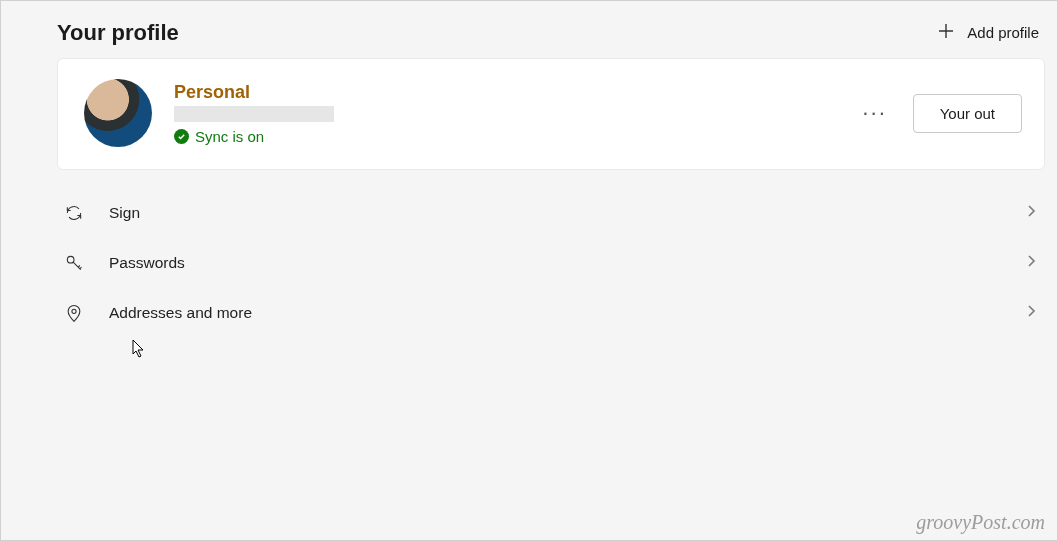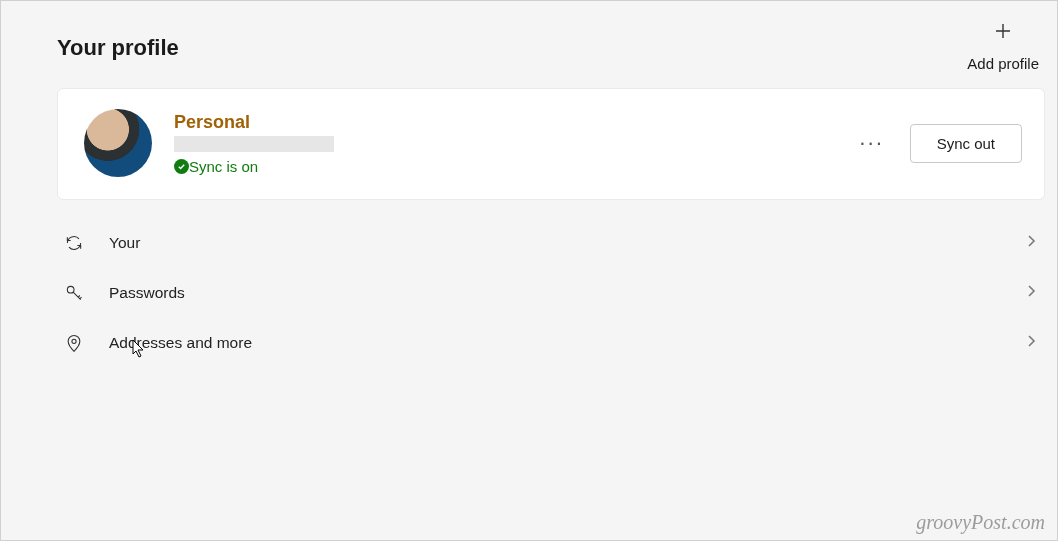--- a/index.html
+++ b/index.html
@@ -1,27 +1,27 @@
 <!DOCTYPE html>
 <html><head>
   <meta charset="utf-8">
   <style>
     * { margin:0; padding:0; box-sizing:border-box; }
     body { font-family:"Segoe UI",Tahoma,sans-serif; background:#f5f5f5; width:1058px; height:541px; border:1px solid #d0d0d0; position:relative; }
     .container { padding:8px 12px 0 28px;margin-left:28px; }
     .hdr { display:flex; justify-content:space-between; align-items:center; padding:10px 0 12px 0; }
     .pg-title { font-size:22px; font-weight:600; color:#1b1b1b; }
-    .addp { display:flex; align-items:center; gap:13px; cursor:pointer; font-size:15px; color:#1b1b1b; padding:4px 6px;flex-direction:column; }
+    .addp { display:flex; align-items:center; gap:13px; cursor:pointer; font-size:15px; color:#1b1b1b; padding:4px 6px; }
     .addp svg { width:16px; height:16px; }
     .card { background:#fff; border:1px solid #eaeaea; border-radius:6px; padding:20px 22px 22px 26px; display:flex; align-items:center; margin-bottom:18px; }
     .avatar { width:68px; height:68px; border-radius:50%; background:radial-gradient(circle at 35% 30%,#d9b99a 0 32%,#2b3033 33% 48%,#124c7c 49% 100%); flex-shrink:0; }
     .pinfo { margin-left:22px; flex:1; }
     .pname { font-size:18px; font-weight:700; color:#a16207; }
     .redact { width:160px; height:16px; background:#e6e6e6; margin-top:3px; }
-    .sync { display:flex; align-items:center; margin-top:6px; }
+    .sync { display:flex; align-items:center; gap:6px; margin-top:6px; }
     .syncdot { width:15px; height:15px; border-radius:50%; background:#107c10; display:flex; align-items:center; justify-content:center; }
     .syncdot svg { width:9px; height:9px; }
     .synctxt { color:#107c10; font-size:15px; }
     .right { display:flex; align-items:center; gap:20px; }
     .dots { font-size:22px; color:#555; letter-spacing:1px; cursor:pointer; line-height:10px; padding:6px; }
     .signout { border:1px solid #c9c9c9; background:#fff; border-radius:4px; padding:10px 26px; font-size:15px; cursor:pointer; color:#1b1b1b; }
     .list { padding:0 6px; }
     .row { display:flex; align-items:center; height:50px; cursor:pointer; }
     .ic { width:22px; height:22px; margin-right:24px; display:flex; align-items:center; justify-content:center; color:#333; }
     .ic svg { width:20px; height:20px; stroke:#333; stroke-width:1.3; fill:none; }
@@ -54,33 +54,33 @@
         <span class="syncdot">
             <svg viewBox="0 0 10 10">
               <path d="M2 5.2l2 2L8 3" stroke="#fff" stroke-width="1.6" fill="none"></path>
             </svg>
           </span>
         <span class="synctxt">Sync is on</span>
       </div>
     </div>
     <div class="right">
       <span class="dots">···</span>
-      <button class="signout">Sync out</button>
+      <button class="signout">Your out</button>
     </div>
   </div>
 
   <div class="list" id="list">
       <div class="row">
         <span class="ic">
           <svg viewBox="0 0 24 24">
             <path d="M4 12a8 8 0 0 1 14-5M4 5v4h4"></path>
             <path d="M20 12a8 8 0 0 1-14 5M20 19v-4h-4"></path>
           </svg>
         </span>
-        <span class="lbl">Your</span>
+        <span class="lbl">Sign</span>
         <span class="chev"><svg viewBox="0 0 16 16">
             <path d="M6 3l5 5-5 5"></path>
           </svg></span>
       </div>
       <div class="row">
         <span class="ic">
           <svg viewBox="0 0 24 24">
             <circle cx="8" cy="8" r="4"></circle>
             <path d="M11 11l9 9M17 17l2-2M19 19l2-2"></path>
           </svg>

